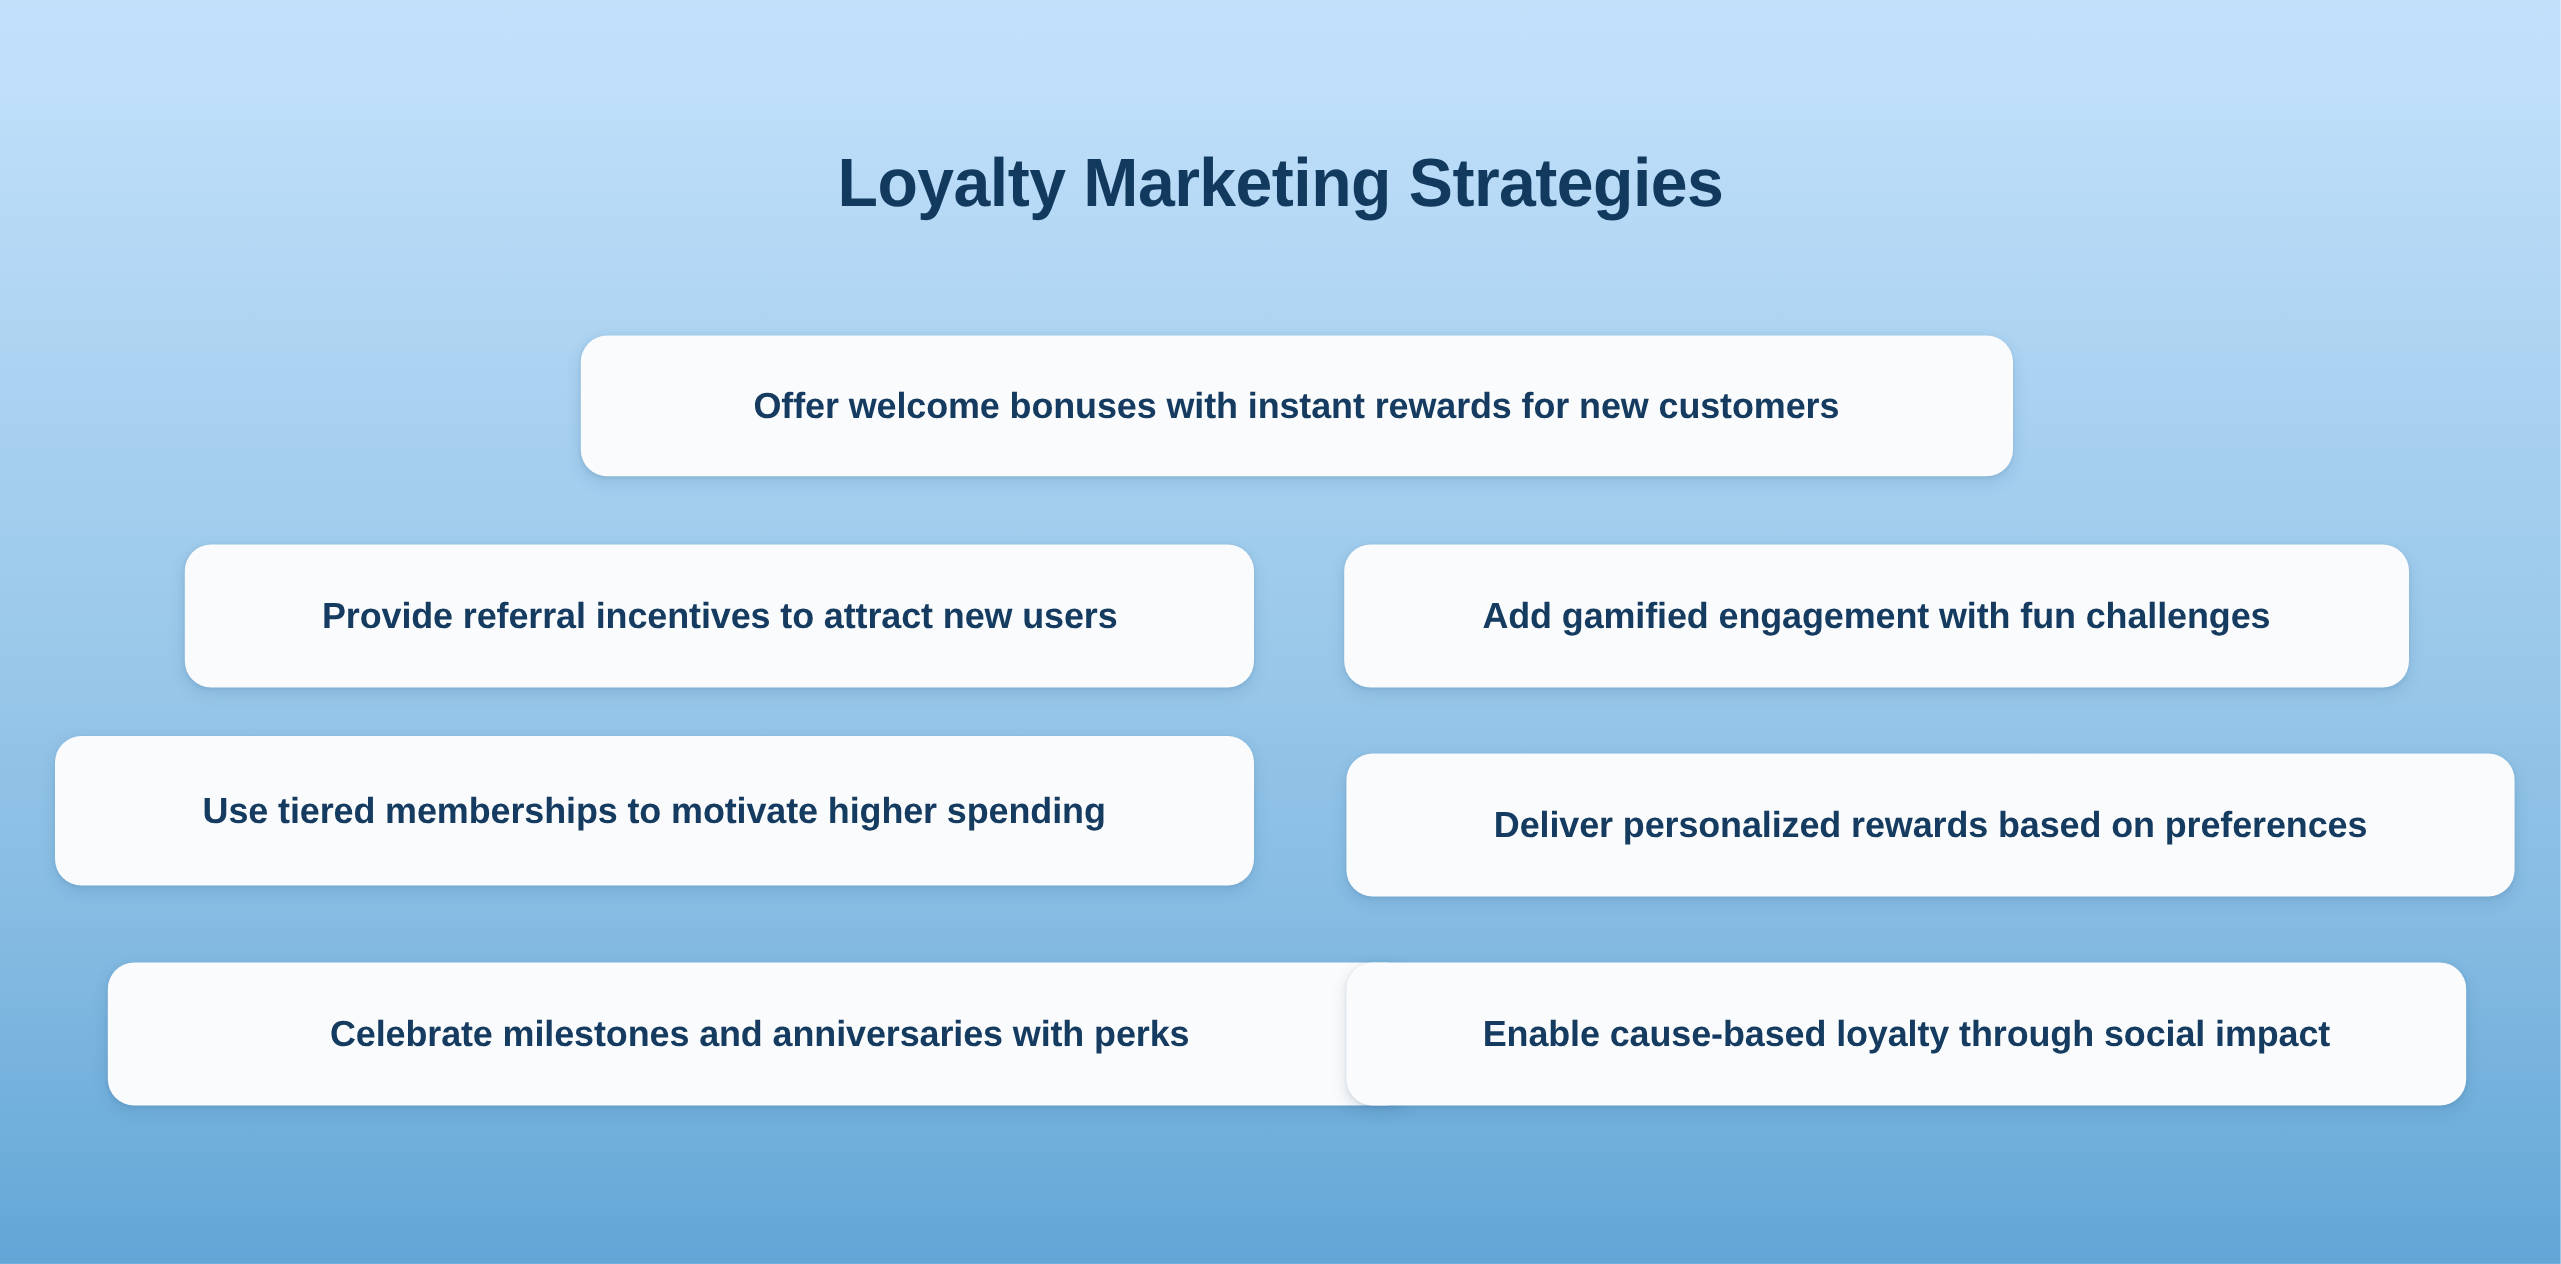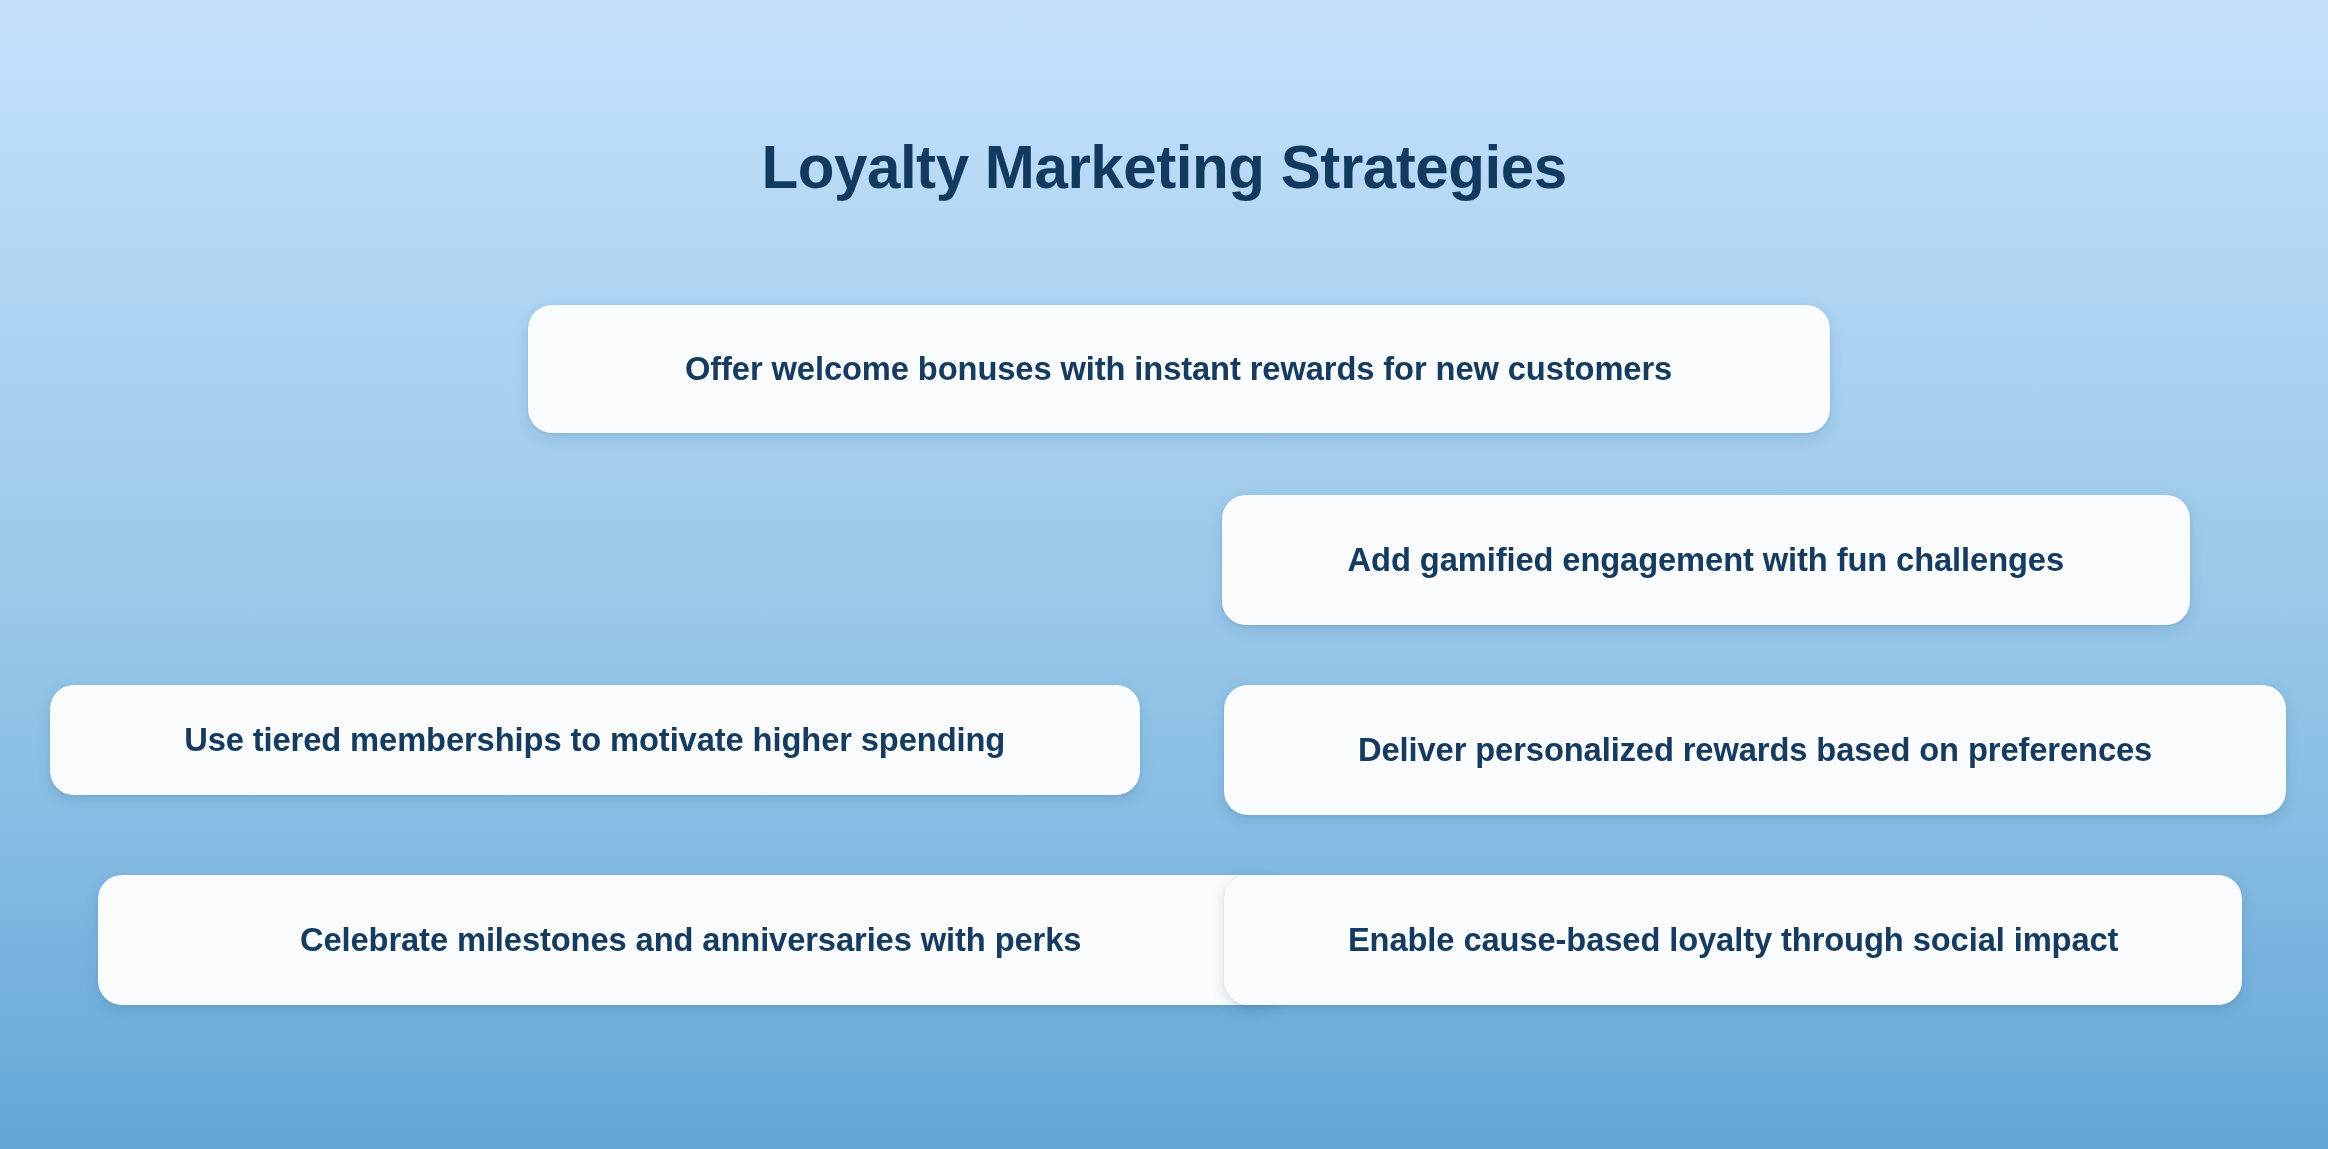--- a/index.html
+++ b/index.html
@@ -76,39 +76,42 @@
     transform: scaleX(0.99);
     transform-origin: center;
   }
 
   
   .card-hero   { left: 528px;  top: 305px; width: 1302px; height: 128px; }
 
   .card-r2l    { left: 168px;  top: 495px; width: 972px;  height: 130px; }
   .card-r2r    { left: 1222px; top: 495px; width: 968px;  height: 130px; }
 
-  .card-r3l    { left: 50px;   top: 685px; width: 1090px; height: 110px; }
+  .card-r3l    { left: 50px;   top: 669px; width: 1090px; height: 136px; }
   .card-r3r    { left: 1224px; top: 685px; width: 1062px; height: 130px; }
 
   .card-r4l    { left: 98px;   top: 875px; width: 1186px; height: 130px; }
   .card-r4r    { left: 1224px; top: 875px; width: 1018px; height: 130px; }
 </style>
 </head>
 <body>
 
 <div id="poster">
 
   <div class="title-wrap">
     <h1 class="poster-title">Loyalty Marketing Strategies</h1>
   </div>
 
   <div class="card card-hero">
     <span class="card-text">Offer welcome bonuses with instant rewards for new customers</span>
   </div>
 
+  <div class="card card-r2l">
+    <span class="card-text">Provide referral incentives to attract new users</span>
+  </div>
 
   <div class="card card-r2r">
     <span class="card-text">Add gamified engagement with fun challenges</span>
   </div>
 
   <div class="card card-r3l">
     <span class="card-text">Use tiered memberships to motivate higher spending</span>
   </div>
 
   <div class="card card-r3r">

